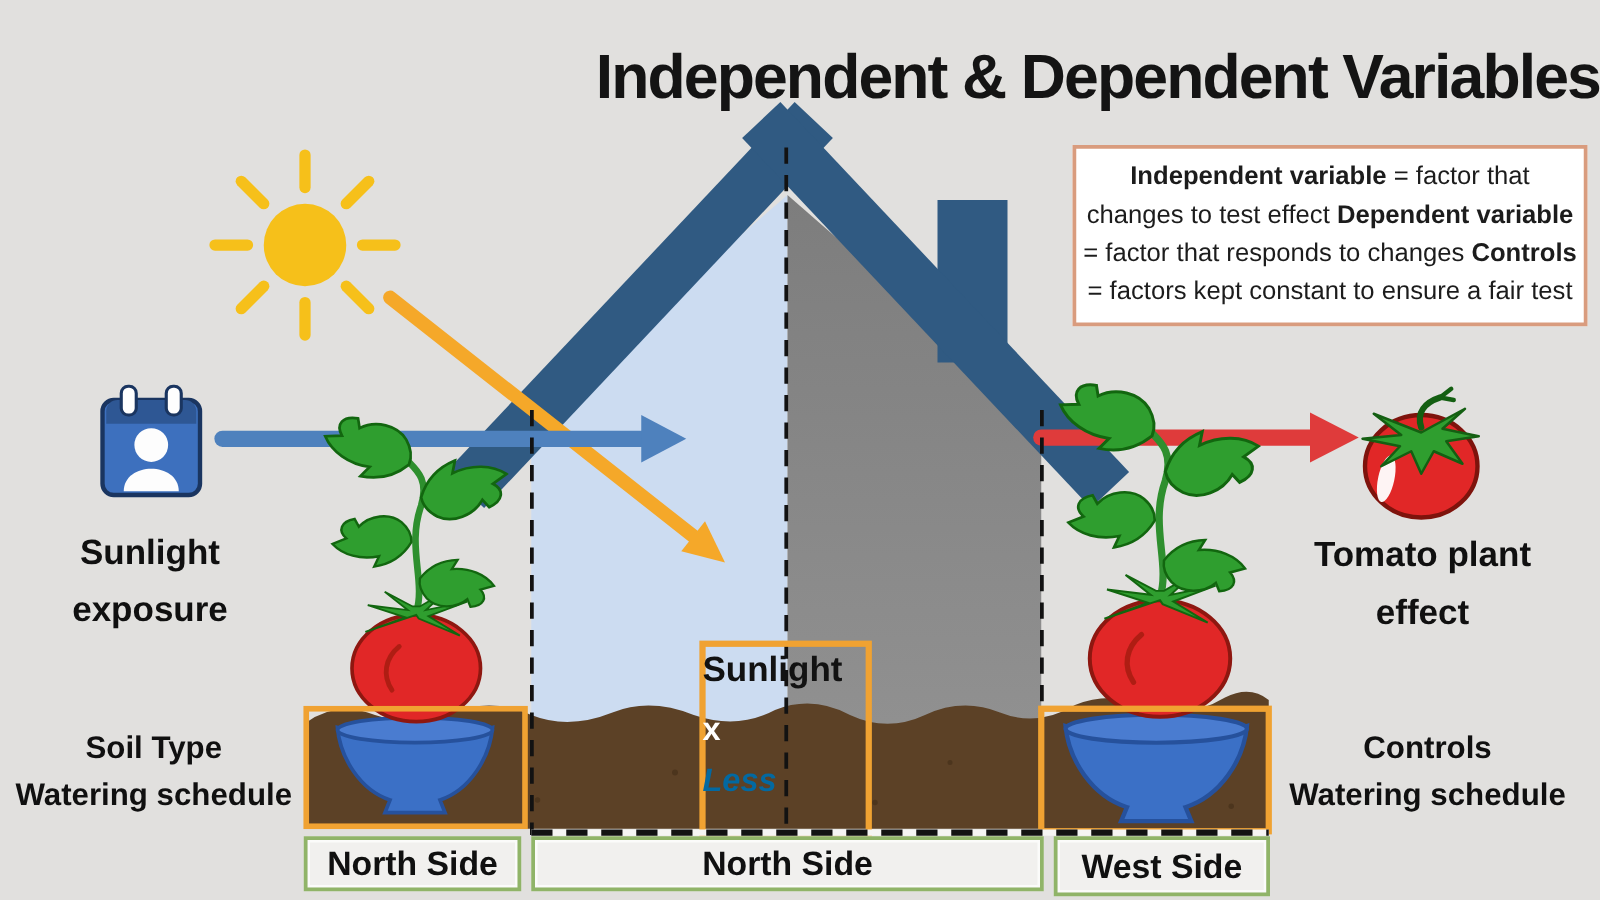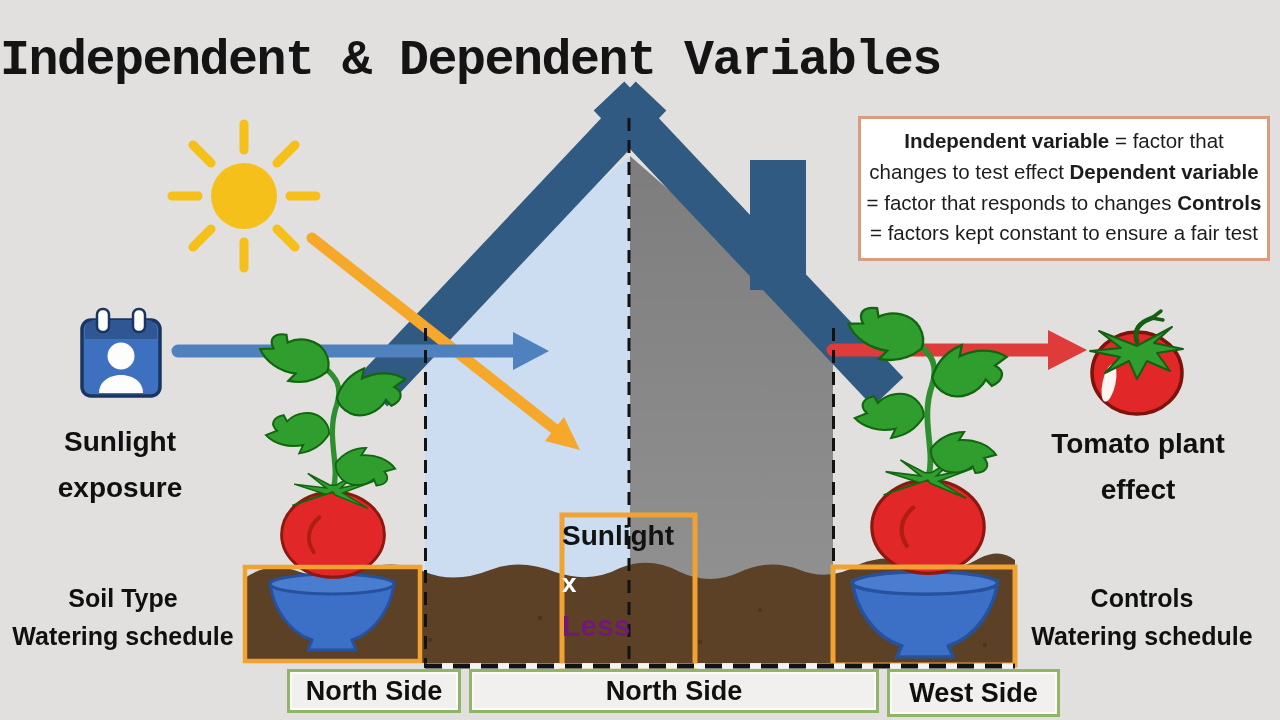--- a/index.html
+++ b/index.html
@@ -5,22 +5,22 @@
   html,body{margin:0;padding:0;background:#cfcfcf;}
   .stage{
     position:relative;width:1280px;height:720px;overflow:hidden;
     background:#E1E0DE;
     font-family:"Liberation Sans", sans-serif;
     color:#141414;
   }
   .stage svg{position:absolute;left:0;top:0;}
   .abs{position:absolute;}
   .title{
-    top:32px;left:0;right:0;text-align:left;
-    font-size:50px;font-weight:800;letter-spacing:-1.5px;color:#141414;font-family:Liberation Mono, monospace;
+    top:32px;left:0;right:0;text-align:right;
+    font-size:50px;font-weight:800;letter-spacing:-1.5px;color:#141414;
   }
   .defbox{
     left:858px;top:116px;width:412px;
     background:#FFFFFF;border:3px solid #D99C7E;
     box-sizing:border-box;padding:7px 4px 9px 4px;
     text-align:center;font-size:20.5px;line-height:1.5;color:#1c1c1c;
   }
   .defbox b{font-weight:700;}
   .big-label{
     font-weight:700;font-size:28px;line-height:1.65;text-align:center;color:#101010;
@@ -29,29 +29,29 @@
     font-weight:700;font-size:25px;line-height:1.5;text-align:center;color:#101010;
   }
   #sunlight-exposure{left:20px;top:419px;width:200px;}
   #tomato-growth{left:1010px;top:421px;width:256px;}
   #soil-type-label{left:-4px;top:580px;width:254px;}
   #controls-label{left:1012px;top:580px;width:260px;}
   .side-box{
     background:#F1F0EE;border:3px solid #90B468;
     box-shadow:inset 0 0 0 2px #FBFBFA;box-sizing:border-box;
     display:flex;align-items:center;justify-content:center;
-    font-weight:700;font-size:27px;color:#101010;margin-left:44px;
+    font-weight:700;font-size:27px;color:#101010;
   }
   #side-left{left:243px;top:669px;width:174px;height:44px;}
   #side-center{left:425px;top:669px;width:410px;height:44px;}
   #side-right{left:843px;top:669px;width:173px;height:48px;}
   .hl-text{left:562px;top:520px;width:134px;}
   .hl-line1{font-size:28px;font-weight:700;color:#121212;}
   .hl-line2{font-size:26px;font-weight:700;color:#FFFFFF;margin-top:16px;}
-  .hl-line3{font-size:30px;font-weight:700;color:#701a75;margin-top:10px;}
+  .hl-line3{font-size:26px;font-weight:700;color:#0369a1;margin-top:10px;font-style:italic;}
 </style>
 </head>
 <body>
 
 <div class="stage">
 
   <svg width="1280" height="720" viewBox="0 0 1280 720">
     <defs>
       <linearGradient id="grayWall" x1="0" y1="0" x2="0" y2="1">
         <stop offset="0" stop-color="#7D7D7D"></stop>

